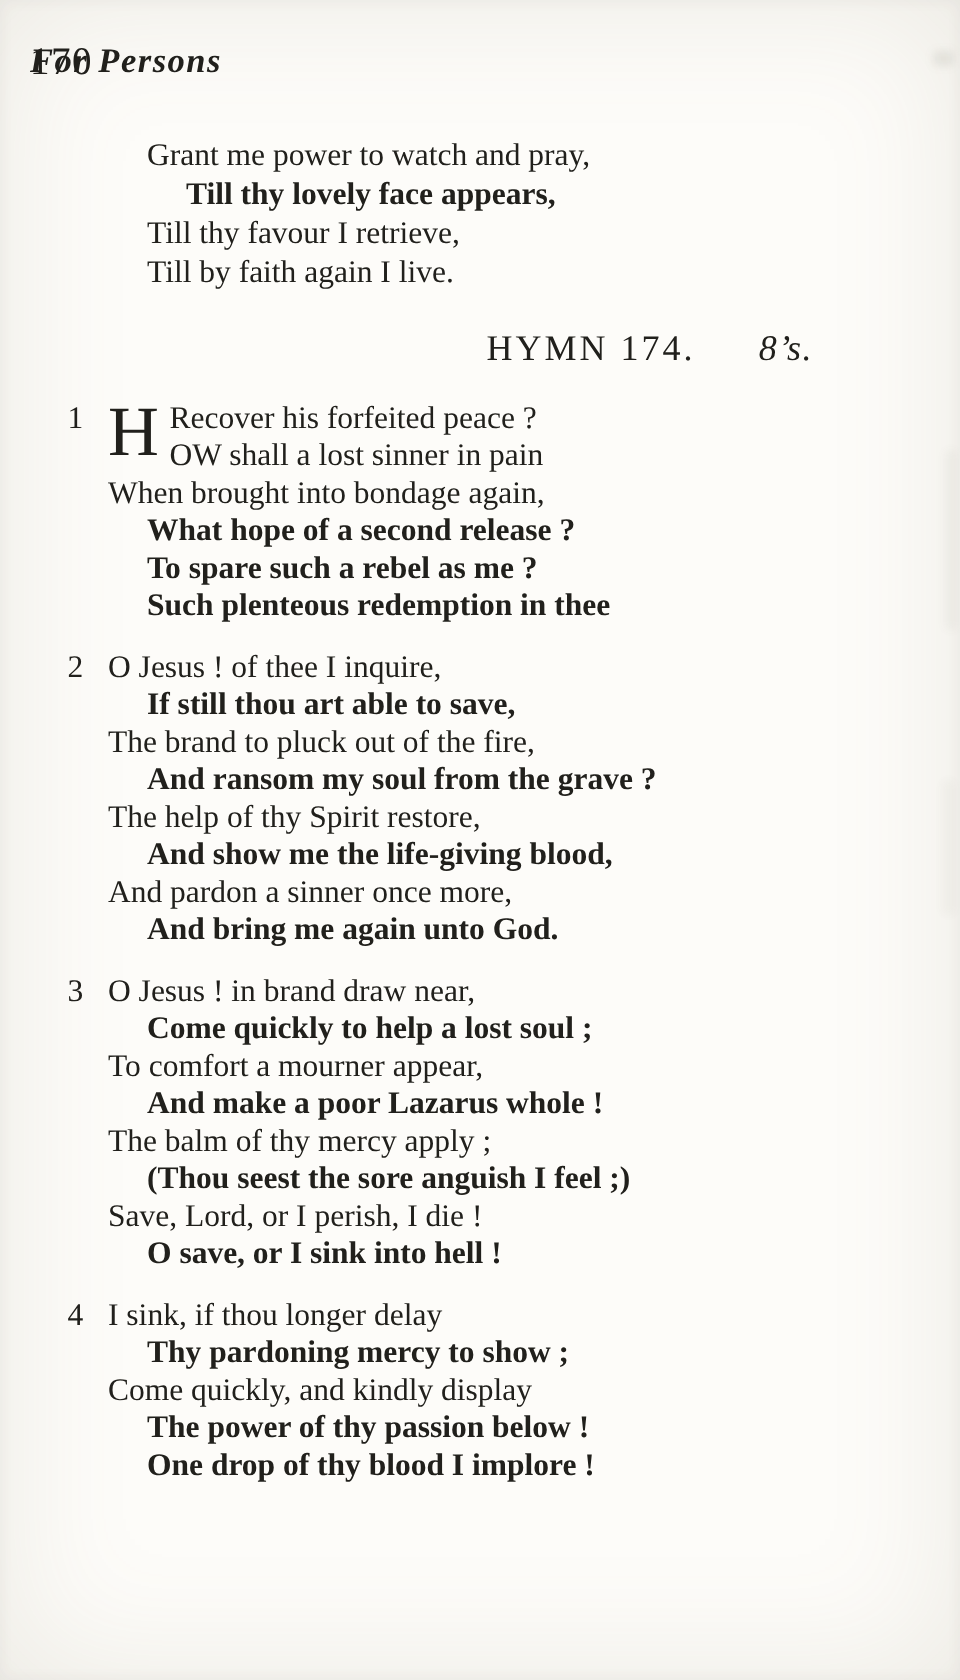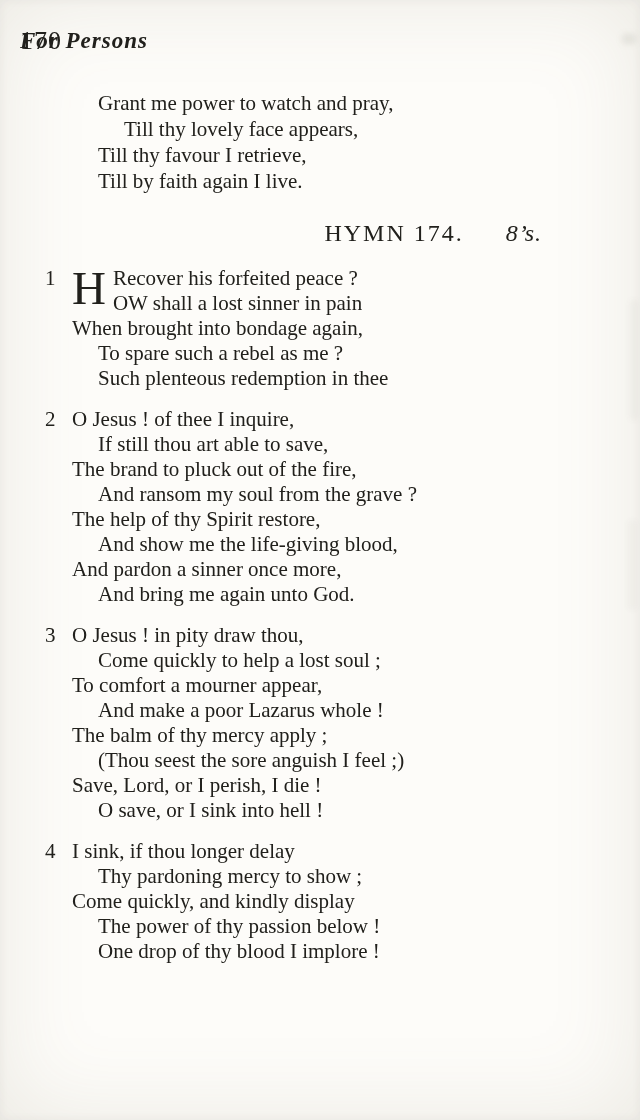--- a/index.html
+++ b/index.html
@@ -90,21 +90,21 @@
     line-height: 25px;
     margin-bottom: 16px;
   }
   .stanza-number {
     position: absolute;
     left: -27px;
     top: 0;
   }
   .lines { overflow: visible; }
   .line { white-space: nowrap; }
-  .line.indent { padding-left: 26px; }
+  .line.indent { padding-left: 26px; font-weight: bold; }
 
   .drop-cap {
     float: left;
     font-size: 47px;
     line-height: 42px;
     height: 46px;
     margin: 1px 7px 0 0;
   }
 </style>
 </head>
@@ -133,41 +133,42 @@
     </div>
 
     <div id="stanzas">
         <div class="stanza">
           <span class="stanza-number">1</span>
           <div class="lines">
             <span class="drop-cap">H</span>
             <div class="line">Recover his forfeited peace ?</div>
             <div class="line">OW shall a lost sinner in pain</div>
             <div class="line">When brought into bondage again,</div>
+            <div class="line indent">What hope of a second release ?</div>
             <div class="line indent">To spare such a rebel as me ?</div>
             <div class="line indent">Such plenteous redemption in thee</div>
           </div>
         </div>
         <div class="stanza">
           <span class="stanza-number">2</span>
           <div class="lines">
             <div class="line">O Jesus ! of thee I inquire,</div>
             <div class="line indent">If still thou art able to save,</div>
             <div class="line">The brand to pluck out of the fire,</div>
             <div class="line indent">And ransom my soul from the grave ?</div>
             <div class="line">The help of thy Spirit restore,</div>
             <div class="line indent">And show me the life-giving blood,</div>
             <div class="line">And pardon a sinner once more,</div>
             <div class="line indent">And bring me again unto God.</div>
           </div>
         </div>
         <div class="stanza">
           <span class="stanza-number">3</span>
           <div class="lines">
-            <div class="line">O Jesus ! in pity draw thou,</div>
+            <div class="line">O Jesus ! in brand draw near,</div>
             <div class="line indent">Come quickly to help a lost soul ;</div>
             <div class="line">To comfort a mourner appear,</div>
             <div class="line indent">And make a poor Lazarus whole !</div>
             <div class="line">The balm of thy mercy apply ;</div>
             <div class="line indent">(Thou seest the sore anguish I feel ;)</div>
             <div class="line">Save, Lord, or I perish, I die !</div>
             <div class="line indent">O save, or I sink into hell !</div>
           </div>
         </div>
         <div class="stanza">

